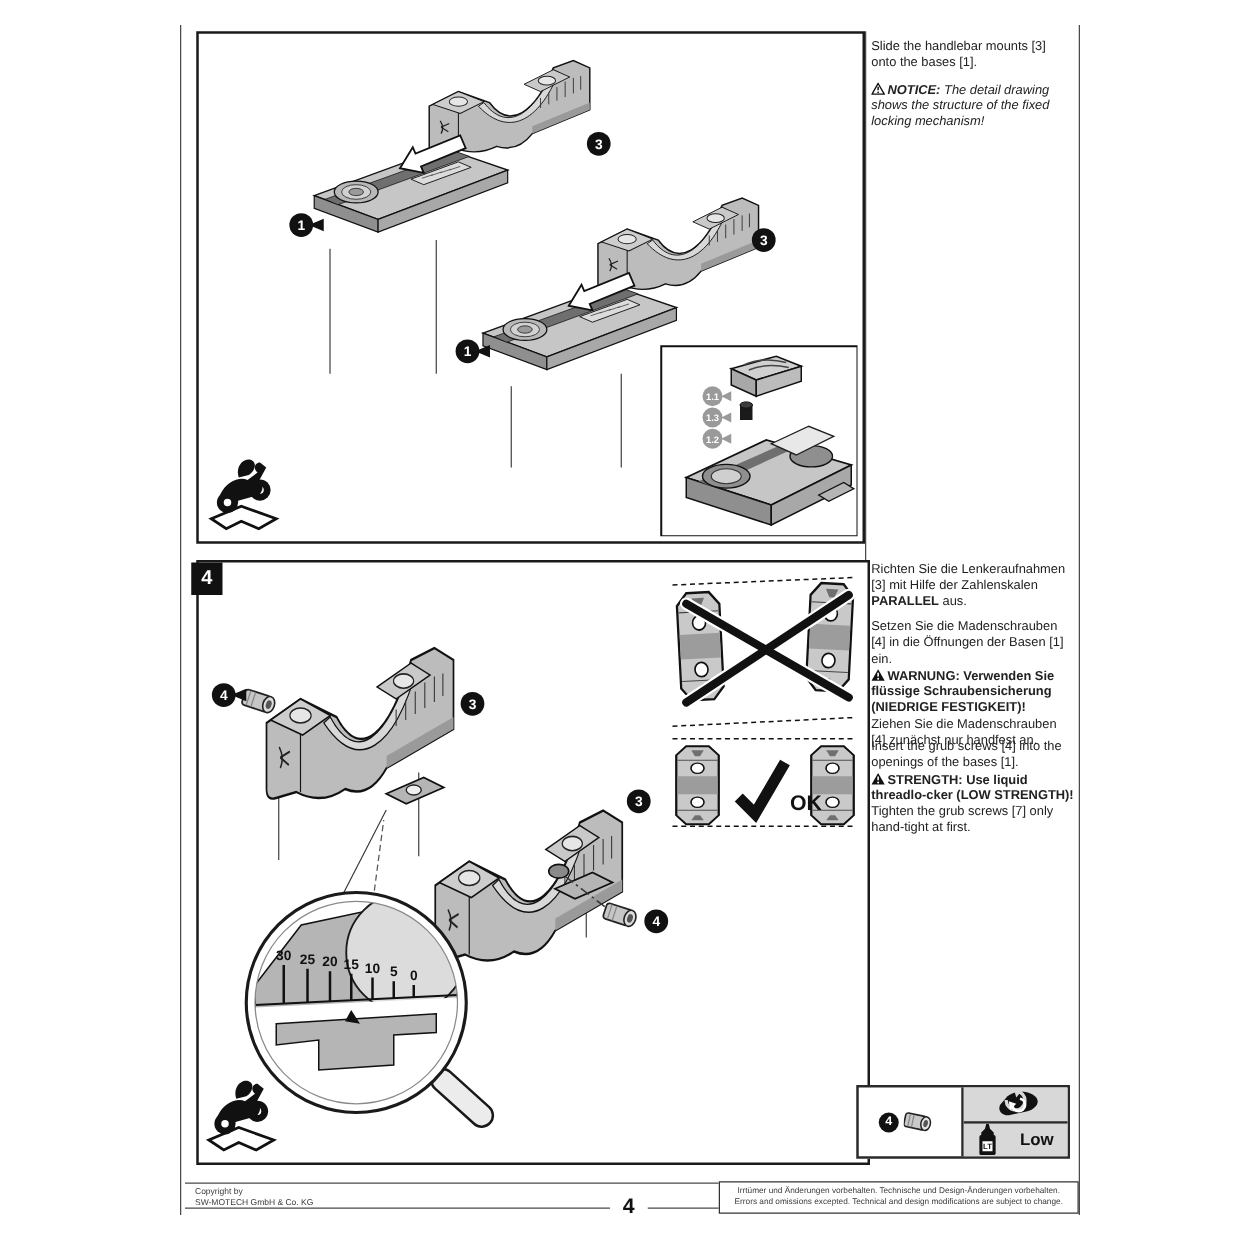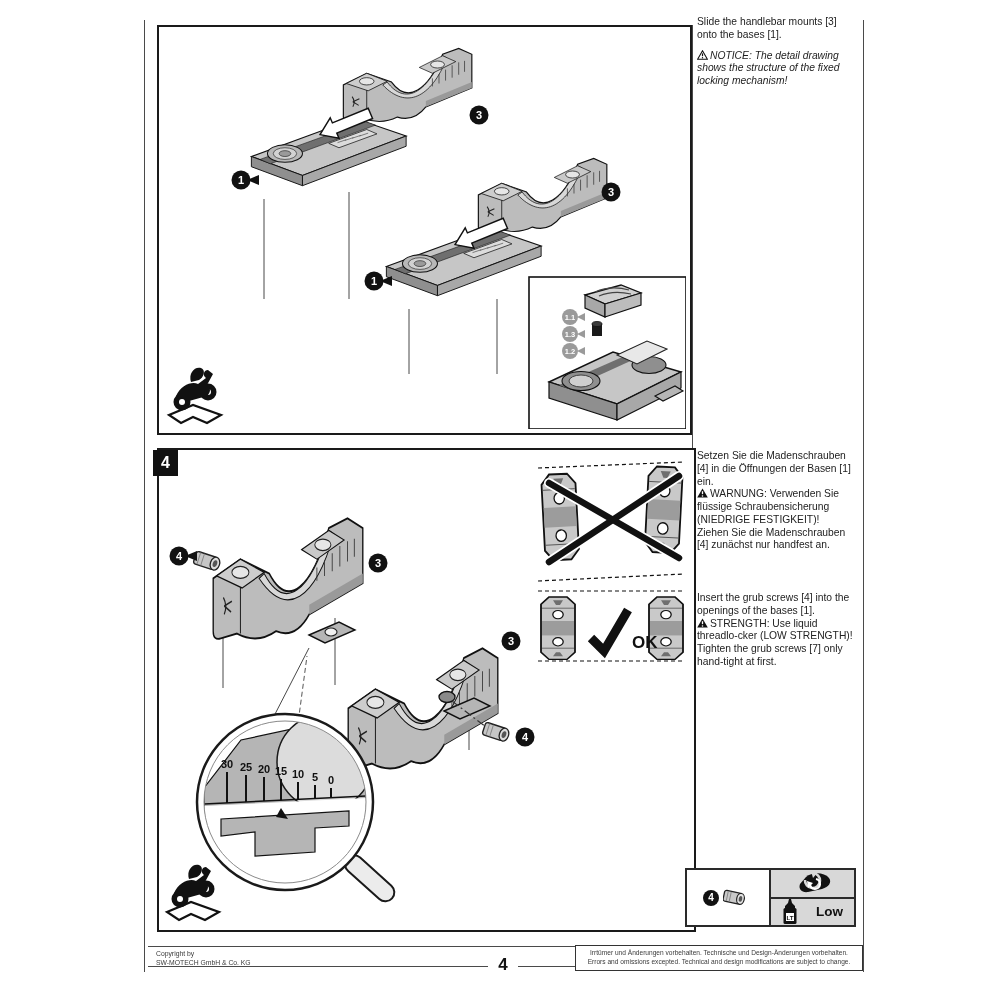--- a/index.html
+++ b/index.html
@@ -7,21 +7,21 @@
         font-family:"Liberation Sans",sans-serif;color:#1f1f1f;overflow:hidden;}
   .vline{position:absolute;width:1px;background:#4a4a4a;}
   .hline{position:absolute;height:1px;background:#4a4a4a;}
   .panel{position:absolute;border:2px solid #1a1a1a;background:#fff;}
   #top-panel{left:157px;top:25px;width:531px;height:406px;}
   #bottom-panel{left:157px;top:448px;width:535px;height:480px;}
   .step-badge{position:absolute;left:153px;top:450px;width:25px;height:26px;background:#111;
               color:#fff;font-weight:bold;font-size:16px;display:flex;align-items:center;justify-content:center;}
   .textcol{position:absolute;left:697px;width:162px;font-size:10.3px;line-height:1.24;color:#222;}
   .textcol p{margin:0 0 8px 0;}
-  .b{font-weight:normal;}
+  .b{font-weight:bold;}
   .i{font-style:italic;}
   .warn-icon{display:inline-block;vertical-align:-1px;margin-right:2px;}
   #parts-table{position:absolute;left:685px;top:868px;width:167px;height:55px;border:2px solid #2a2a2a;
                background:#fff;display:flex;}
   #parts-table .cell-left{width:82px;border-right:2px solid #2a2a2a;display:flex;align-items:center;justify-content:center;gap:4px;}
   #parts-table .col-right{flex:1;display:flex;flex-direction:column;}
   #parts-table .cell-hand{flex:1;background:#d8d8d8;border-bottom:2px solid #2a2a2a;display:flex;align-items:center;justify-content:center;}
   #parts-table .cell-low{flex:1;background:#d8d8d8;display:flex;align-items:center;justify-content:center;gap:10px;}
   .low-label{font-weight:bold;font-size:13.5px;color:#111;margin-left:8px;}
   .circle-badge{width:16px;height:16px;border-radius:50%;background:#111;color:#fff;font-size:10px;
@@ -315,33 +315,34 @@
         <path d="M432,188 L445,201 L469,160" fill="none" stroke="#111" stroke-width="9"></path>
         <text x="473" y="198" font-size="17" font-weight="bold" fill="#111">OK</text>
       </g>
 
       <use href="#moto" transform="translate(6,412)"></use>
     </svg>
   </div>
 
   <div class="step-badge">4</div>
 
-  <div class="textcol" style="top:16px;">
+  <div class="textcol" style="top:32px;">
     <p><span>Slide the handlebar mounts [3] onto the bases [1].</span></p>
     <p class="i">
       <svg class="warn-icon" width="11" height="10" viewBox="0 0 11 10">
         <path d="M5.5,0.8 L10.4,9.3 L0.6,9.3 Z" fill="#fff" stroke="#111" stroke-width="1.1"></path>
         <line x1="5.5" y1="3.4" x2="5.5" y2="6.2" stroke="#111" stroke-width="1.2"></line>
         <circle cx="5.5" cy="7.8" r="0.7" fill="#111"></circle>
       </svg><span class="b">NOTICE:</span>
       <span>The detail drawing shows the structure of the fixed locking mechanism!</span>
     </p>
   </div>
 
   <div class="textcol" style="top:450px;">
+    <p><span>Richten Sie die Lenkeraufnahmen [3] mit Hilfe der Zahlenskalen </span><span class="b">PARALLEL</span><span> aus.</span></p>
     <p>
       <span>Setzen Sie die Madenschrauben [4] in die Öffnungen der Basen [1] ein.</span><br>
       <svg class="warn-icon" width="11" height="10" viewBox="0 0 11 10">
         <path d="M5.5,0.4 L10.8,9.6 L0.2,9.6 Z" fill="#111"></path>
         <line x1="5.5" y1="3.2" x2="5.5" y2="6.2" stroke="#fff" stroke-width="1.3"></line>
         <circle cx="5.5" cy="8" r="0.8" fill="#fff"></circle>
       </svg><span class="b">WARNUNG: Verwenden Sie flüssige Schraubensicherung (NIEDRIGE FESTIGKEIT)!</span><br>
       <span>Ziehen Sie die Madenschrauben [4] zunächst nur handfest an.</span>
     </p>
   </div>

